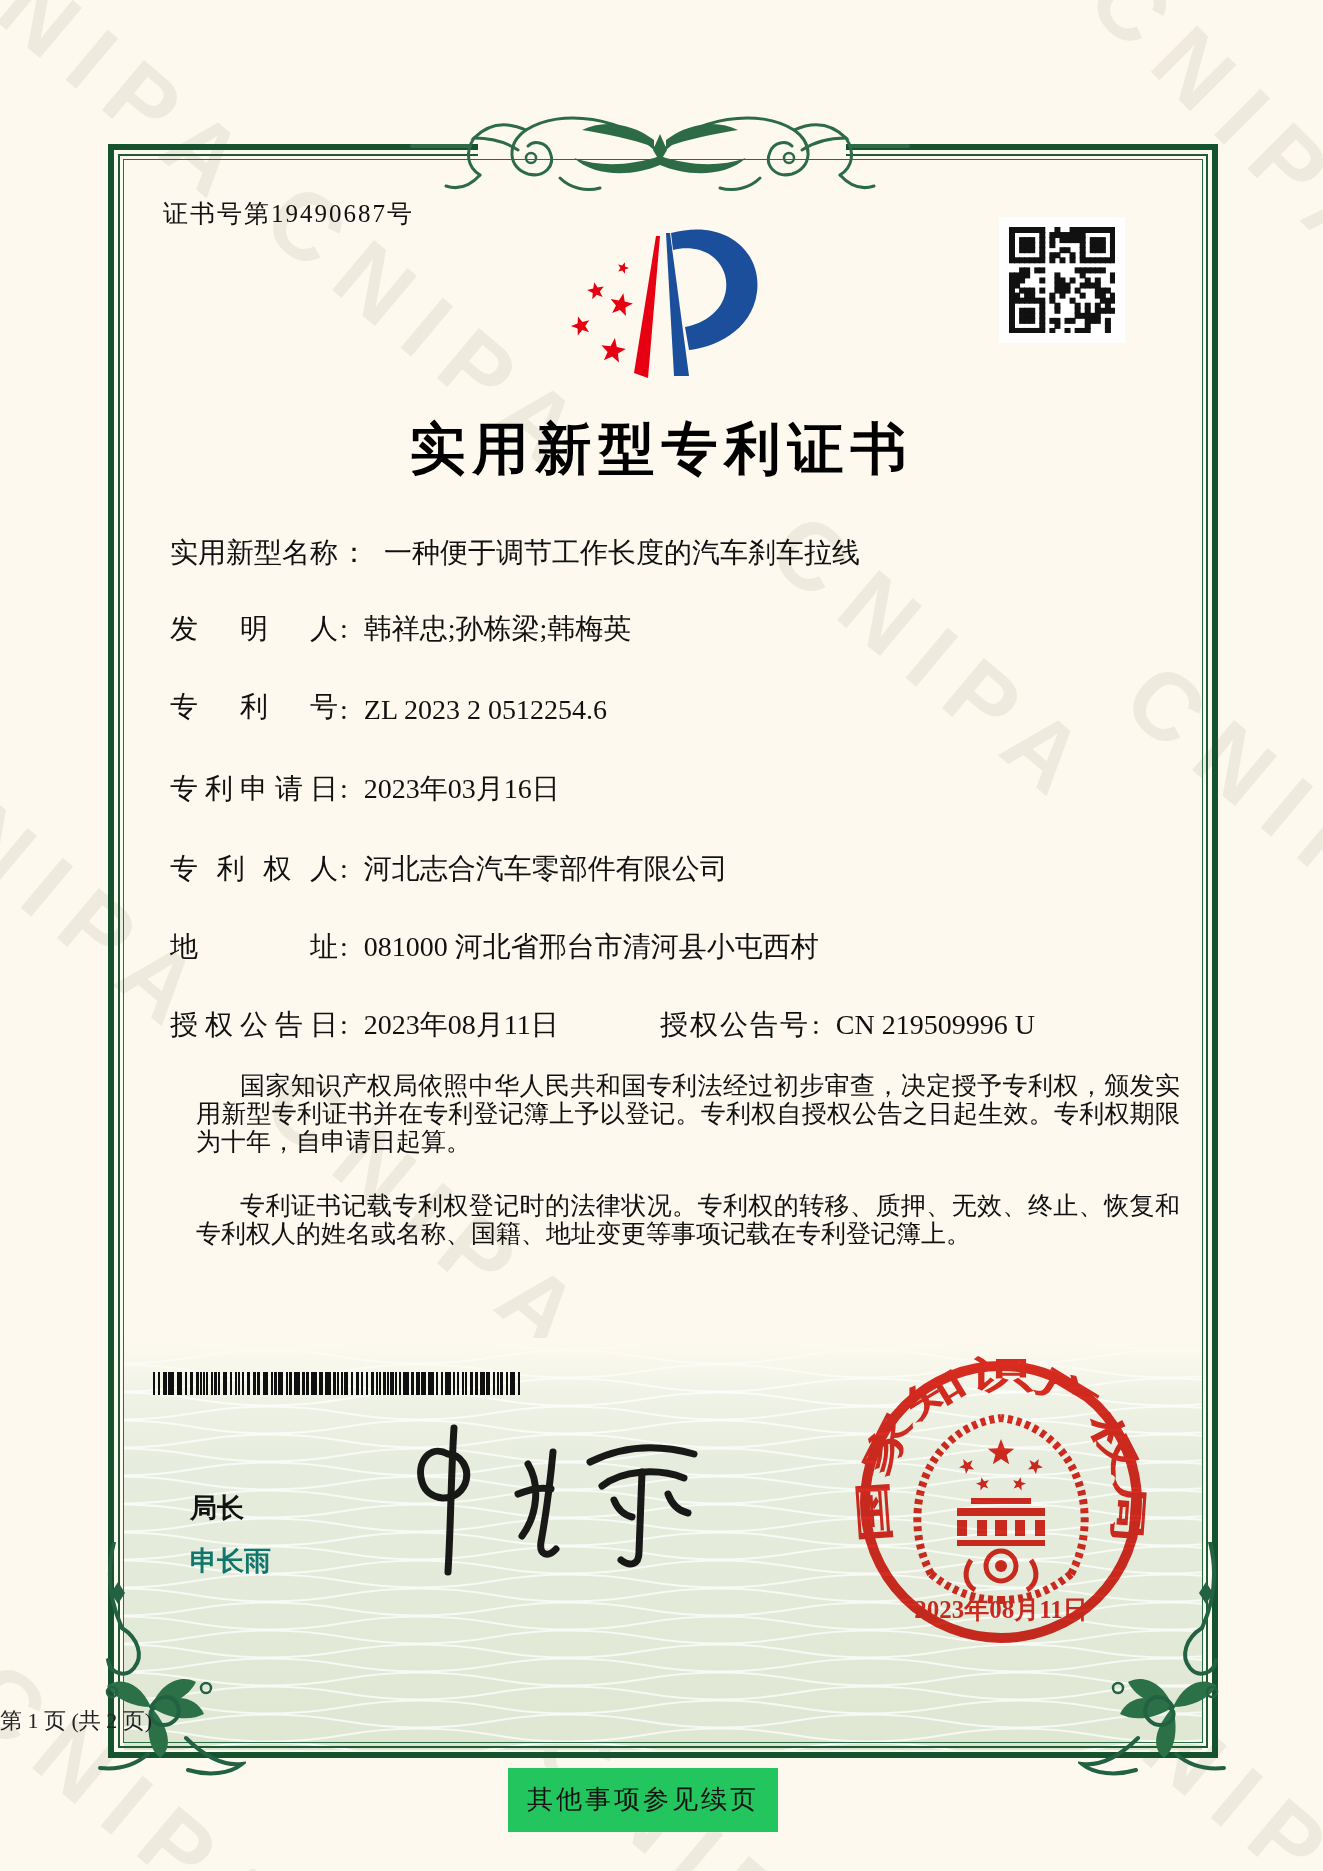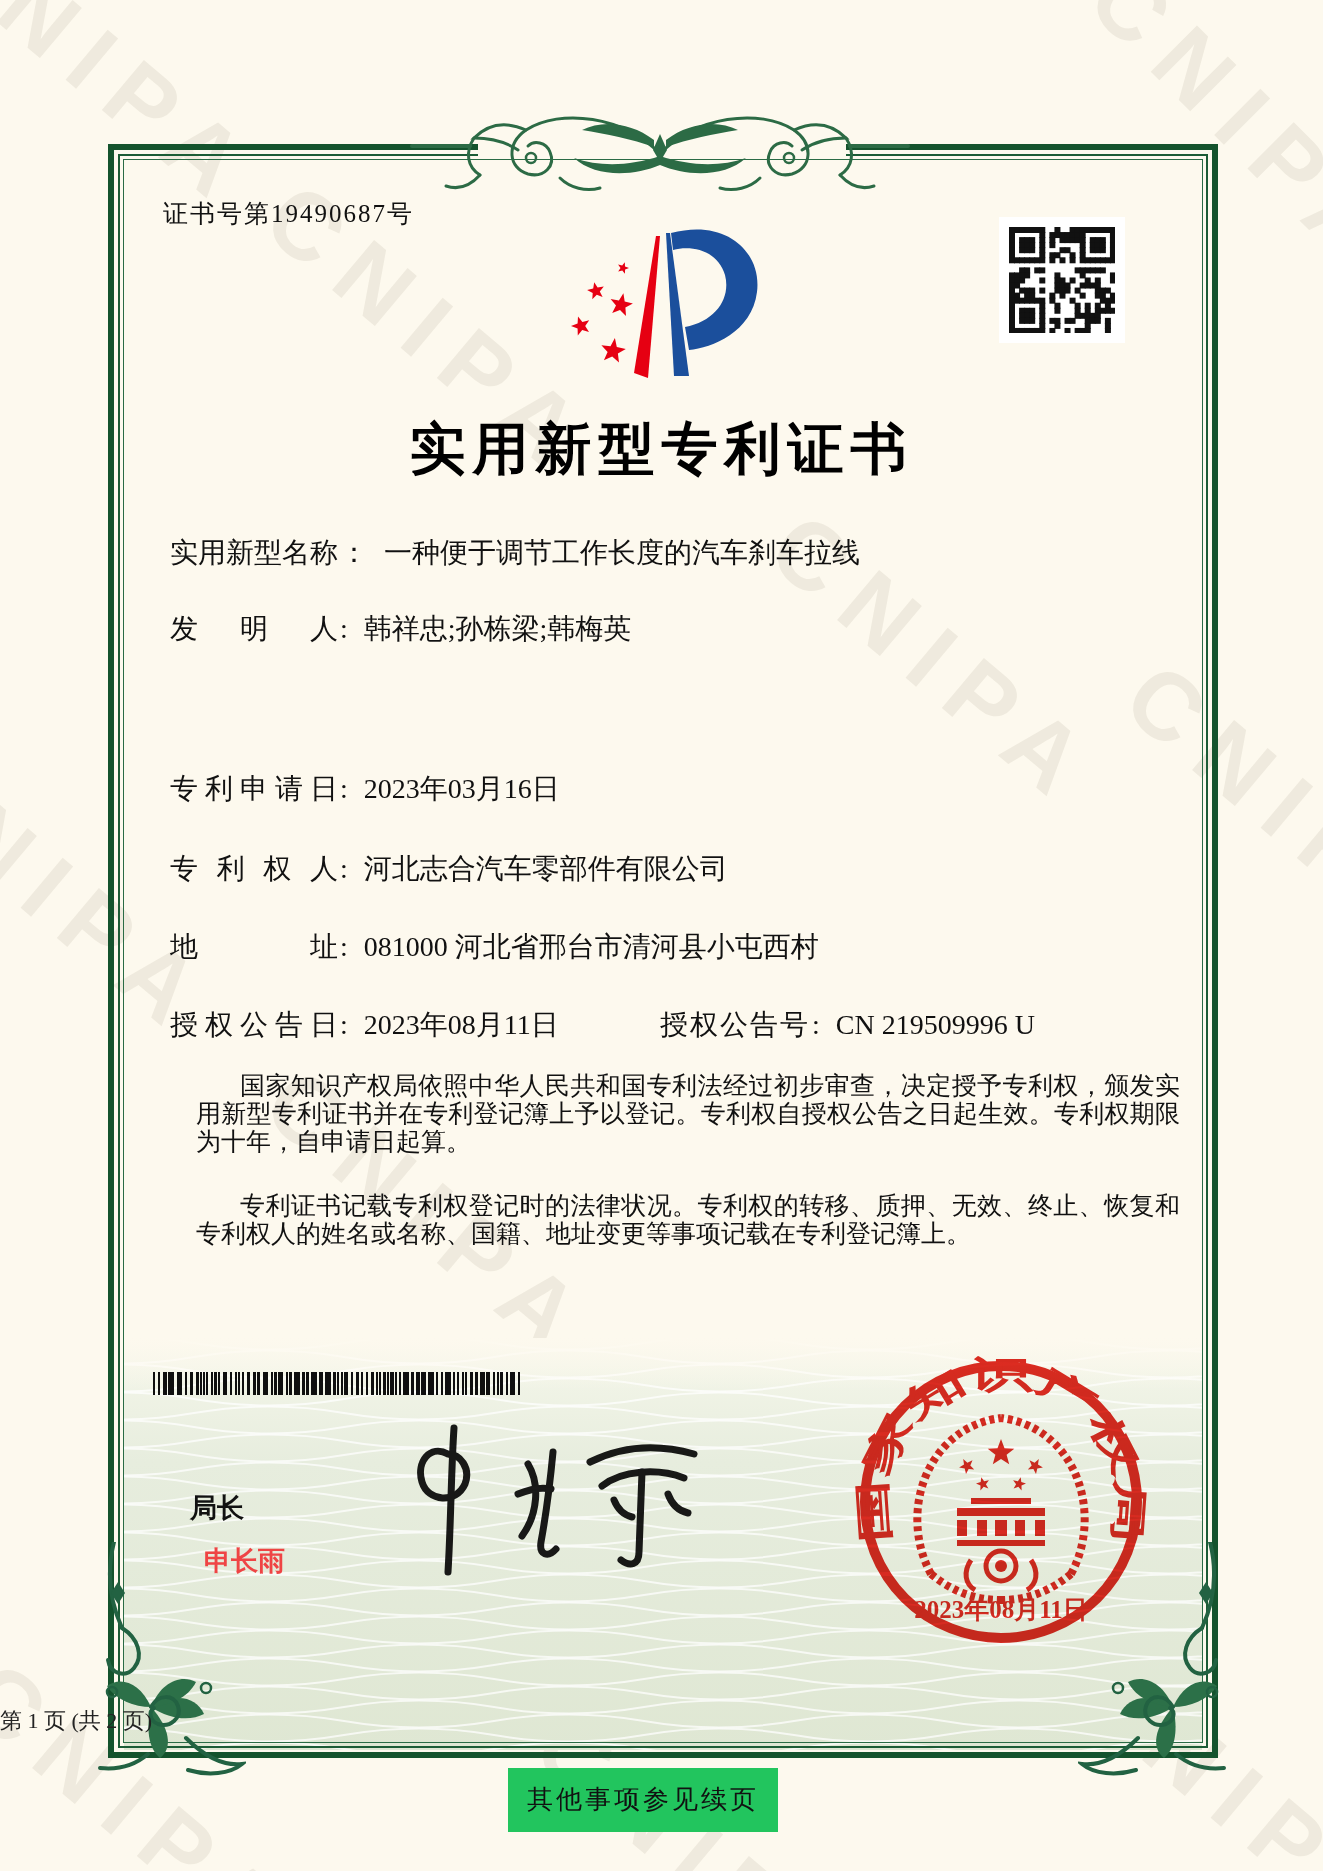--- a/index.html
+++ b/index.html
@@ -56,22 +56,22 @@
   .row .lbl2{letter-spacing:2px;}
 
   
   .para{position:absolute;left:196px;width:984px;z-index:6;font-size:25px;line-height:28px;
         text-align:justify;text-indent:44px;color:#111;}
 
   
   .barcode{position:absolute;left:152px;top:1372px;z-index:6;}
   .sig-title{position:absolute;left:190px;top:1490px;z-index:6;font-size:27px;font-weight:600;
              font-family:"Liberation Sans","DejaVu Sans",sans-serif;color:#111;}
-  .sig-name{position:absolute;left:204px;top:1543px;z-index:6;font-size:27px;font-weight:600;
-            font-family:"Liberation Sans","DejaVu Sans",sans-serif;color:#ef4444;}
+  .sig-name{position:absolute;left:190px;top:1543px;z-index:6;font-size:27px;font-weight:600;
+            font-family:"Liberation Sans","DejaVu Sans",sans-serif;color:#0f766e;}
   .signature{position:absolute;left:390px;top:1422px;width:320px;height:178px;z-index:6;mix-blend-mode:multiply;}
   .seal{position:absolute;left:851px;top:1352px;width:300px;height:300px;z-index:7;
         mix-blend-mode:multiply;opacity:.95;}
   .page-num{position:absolute;left:0;top:1706px;width:100%;text-align:left;z-index:6;
             font-size:22px;color:#222;}
   .cont-box{position:absolute;left:508px;top:1768px;width:270px;height:64px;background:#22c55e;
             z-index:6;text-align:center;line-height:64px;font-size:26px;letter-spacing:3px;color:#111;}
 </style>
 </head>
 <body>
@@ -419,20 +419,23 @@
   </div>
 
   <div class="doc-title">实用新型专利证书</div>
 
   <div class="row" style="top:534px;">
     <span class="lbl">实用新型名称</span><span class="colon">：</span><span class="val">一种便于调节工作长度的汽车刹车拉线</span>
   </div>
   <div class="row" style="top:610px;">
     <span class="lbl">发明人</span><span class="colon">:</span><span class="val">韩祥忠;孙栋梁;韩梅英</span>
   </div>
+  <div class="row" style="top:688px;">
+    <span class="lbl">专利号</span><span class="colon">:</span><span class="val">ZL 2023 2 0512254.6</span>
+  </div>
   <div class="row" style="top:770px;">
     <span class="lbl">专利申请日</span><span class="colon">:</span><span class="val">2023年03月16日</span>
   </div>
   <div class="row" style="top:850px;">
     <span class="lbl">专利权人</span><span class="colon">:</span><span class="val">河北志合汽车零部件有限公司</span>
   </div>
   <div class="row" style="top:928px;">
     <span class="lbl">地址</span><span class="colon">:</span><span class="val">081000 河北省邢台市清河县小屯西村</span>
   </div>
   <div class="row" style="top:1006px;">

